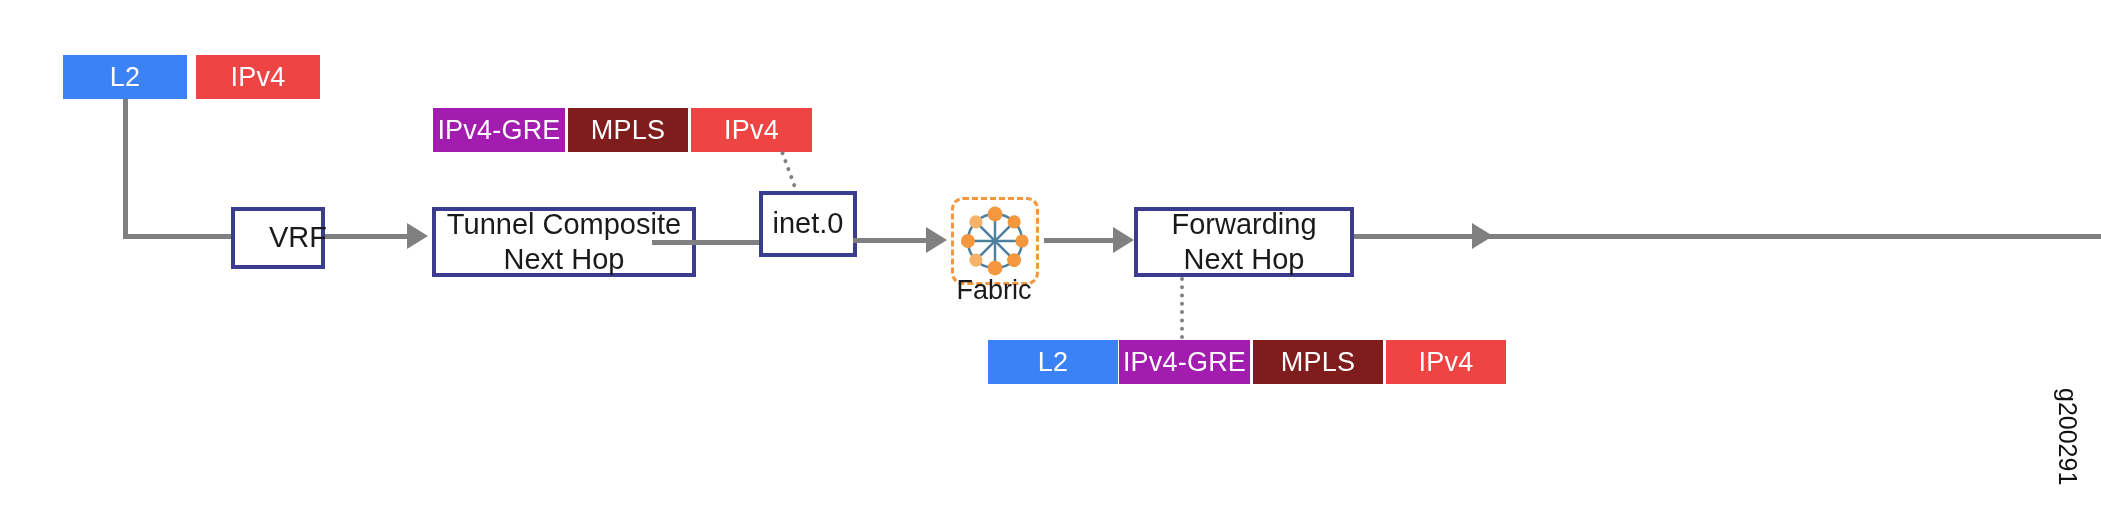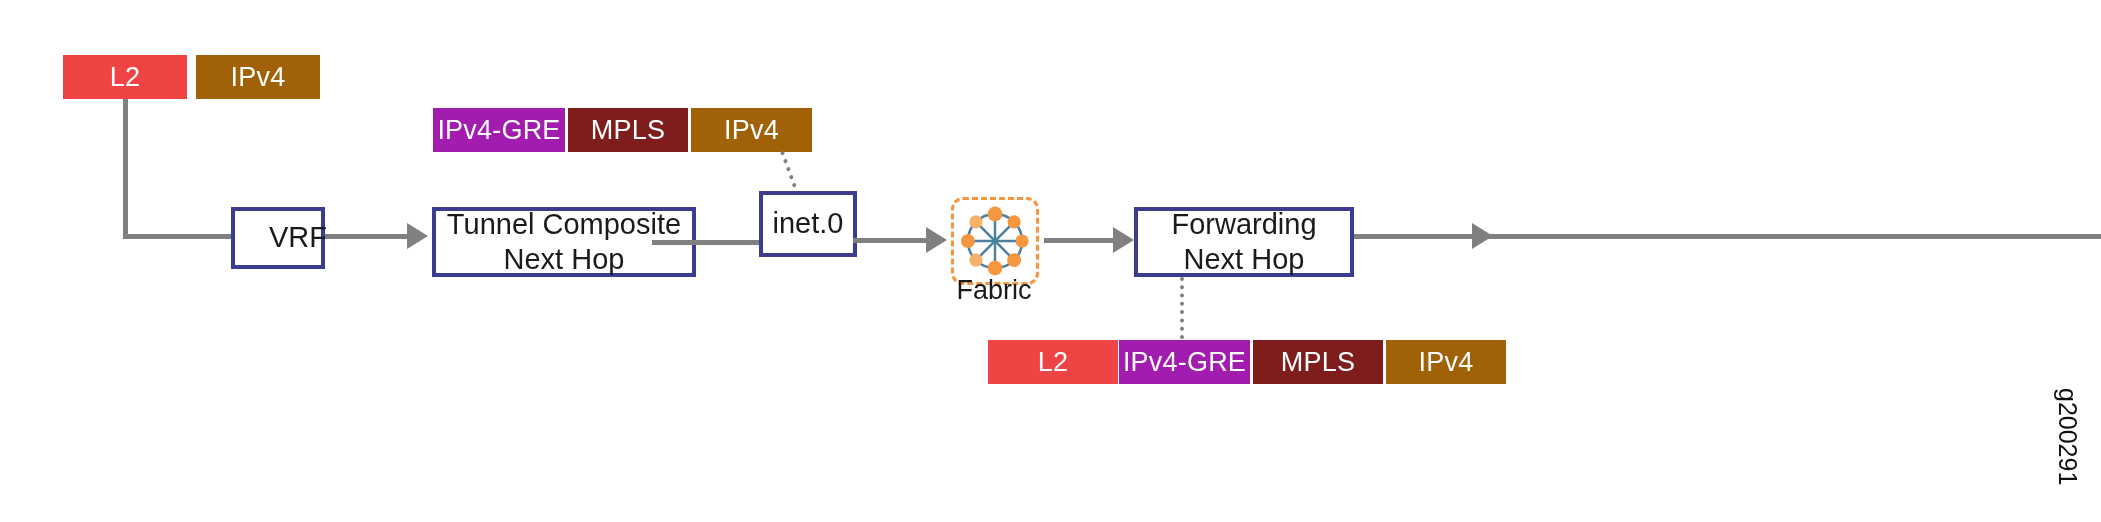--- a/index.html
+++ b/index.html
@@ -25,22 +25,22 @@
     display: flex;
     align-items: center;
     justify-content: center;
     color: #ffffff;
     font-size: 27px;
     letter-spacing: 0.2px;
     line-height: 1;
     white-space: nowrap;
     height: 44px;
   }
-  .chip.l2     { background: #ef4444; }
-  .chip.gray   { background: #a16207; }
+  .chip.l2     { background: #3b82f6; }
+  .chip.gray   { background: #ef4444; }
   .chip.green  { background: #a21caf; }
   .chip.orange { background: #7f1d1d; }
 
   
   .node {
     position: absolute;
     box-sizing: border-box;
     border: 4px solid #3b3b8f;
     background: #ffffff;
     display: flex;

